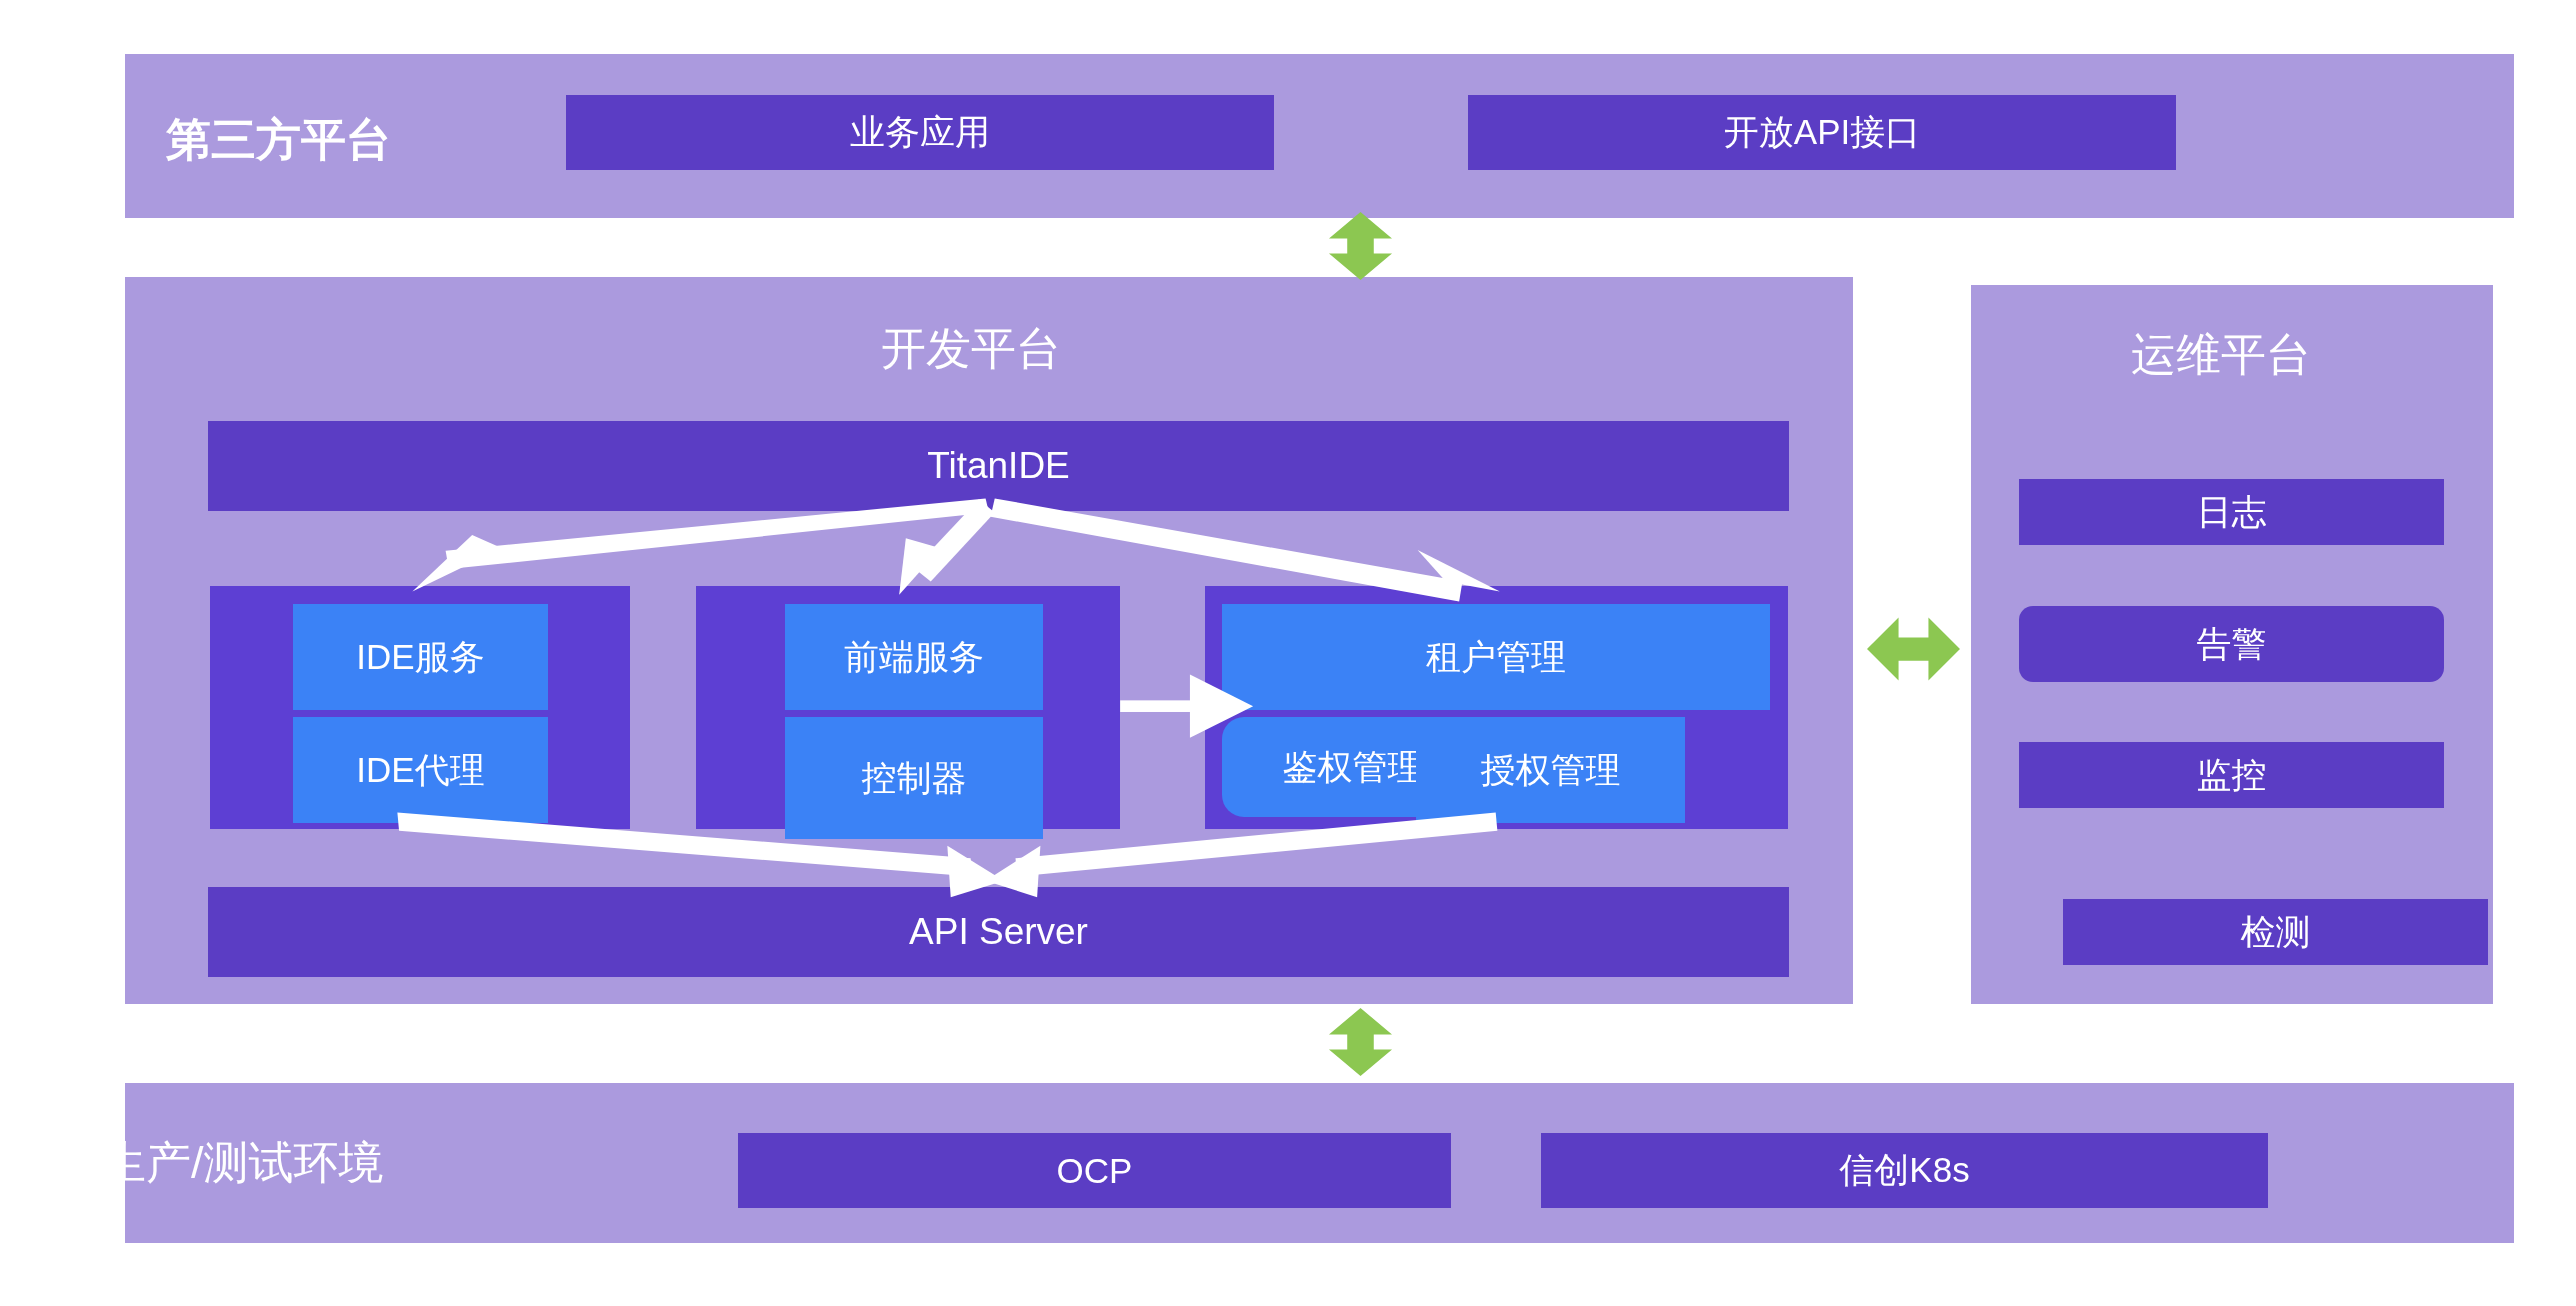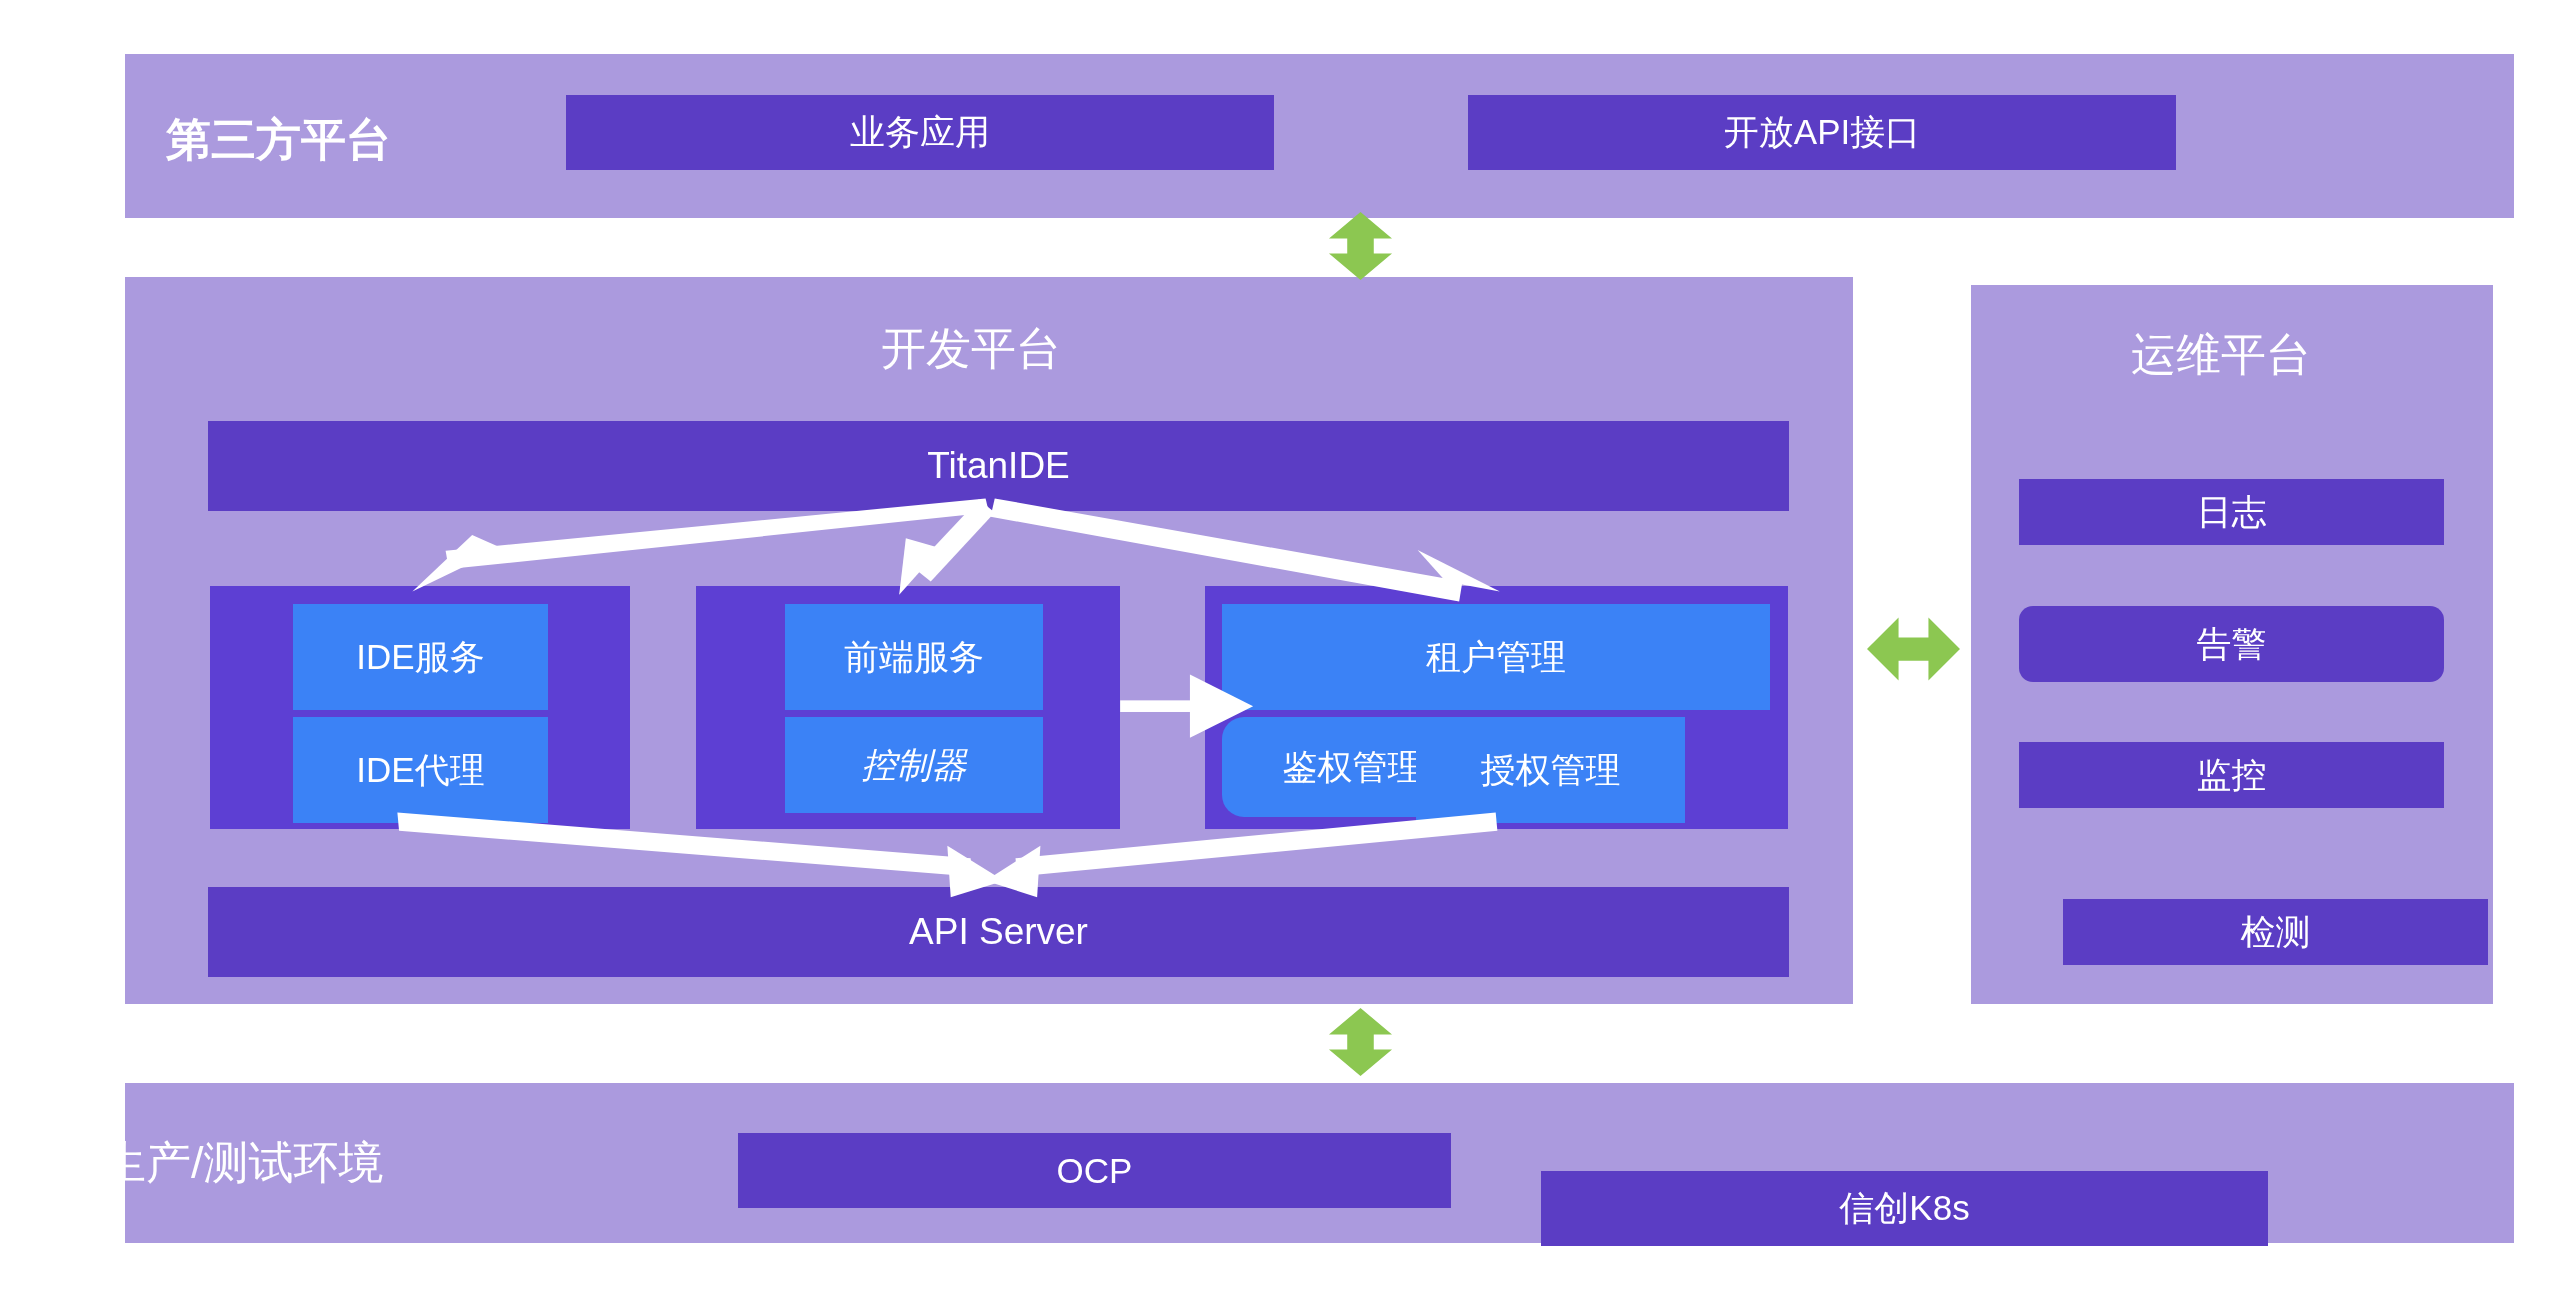--- a/index.html
+++ b/index.html
@@ -95,21 +95,21 @@
   <div class="box" style="left:208px; top:421px; width:1581px; height:90px; font-size:37px;">TitanIDE</div>
 
   <div class="group" style="left:210px; top:586px; width:420px; height:243px;">
   </div>
   <div class="subbox" style="left:293px; top:604px; width:255px; height:106px;">IDE服务</div>
   <div class="subbox" style="left:293px; top:717px; width:255px; height:106px;">IDE代理</div>
 
   <div class="group" style="left:696px; top:586px; width:424px; height:243px;">
   </div>
   <div class="subbox" style="left:785px; top:604px; width:258px; height:106px;">前端服务</div>
-  <div class="subbox" style="left:785px; top:717px; width:258px; height:96px;font-style:italic;">控制器</div>
+  <div class="subbox" style="left:785px; top:717px; width:258px; height:122px;">控制器</div>
 
   <div class="group" style="left:1205px; top:586px; width:583px; height:243px;">
   </div>
   <div class="subbox" style="left:1222px; top:604px; width:548px; height:106px;">租户管理</div>
   <div class="subbox" style="left:1222px; top:717px; width:261px; height:100px;border-radius:22px;">鉴权管理</div>
   <div class="subbox" style="left:1416px; top:717px; width:269px; height:106px;">授权管理</div>
 
   <div class="box" style="left:208px; top:887px; width:1581px; height:90px; font-size:37px;">API Server</div>
 
   <div class="panel" style="left:1971px; top:285px; width:522px; height:719px;">
@@ -120,21 +120,21 @@
   <div class="box" style="left:2019px; top:606px; width:425px; height:76px;border-radius:14px;">告警</div>
   <div class="box" style="left:2019px; top:742px; width:425px; height:66px;">监控</div>
   <div class="box" style="left:2019px; top:899px; width:425px; height:66px;margin-left:44px;">检测</div>
 
   <div class="panel" style="left:125px; top:1083px; width:2389px; height:160px;">
   </div>
   <div class="panel-title" style="left:101px; top:1138px;">生产/测试环境</div>
 
   <div class="box" style="left:738px; top:1133px; width:713px; height:75px;">OCP</div>
 
-  <div class="box" style="left:1541px; top:1133px; width:727px; height:75px;margin-top:38px;">信创K8s</div>
+  <div class="box" style="left:1541px; top:1133px; width:727px; height:75px;">信创K8s</div>
 
   <svg id="arrows" viewBox="0 0 3100 1572" width="2576" height="1306">
 
     <g>
       <polygon fill="#ffffff" points="1190,617 540,685 536,663 1186,600"></polygon>
       <polygon fill="#ffffff" points="496,712 604,660 568,644"></polygon>
     </g>
 
     <g>
       <polygon fill="#ffffff" points="1197,617 1120,700 1100,684 1178,601"></polygon>

